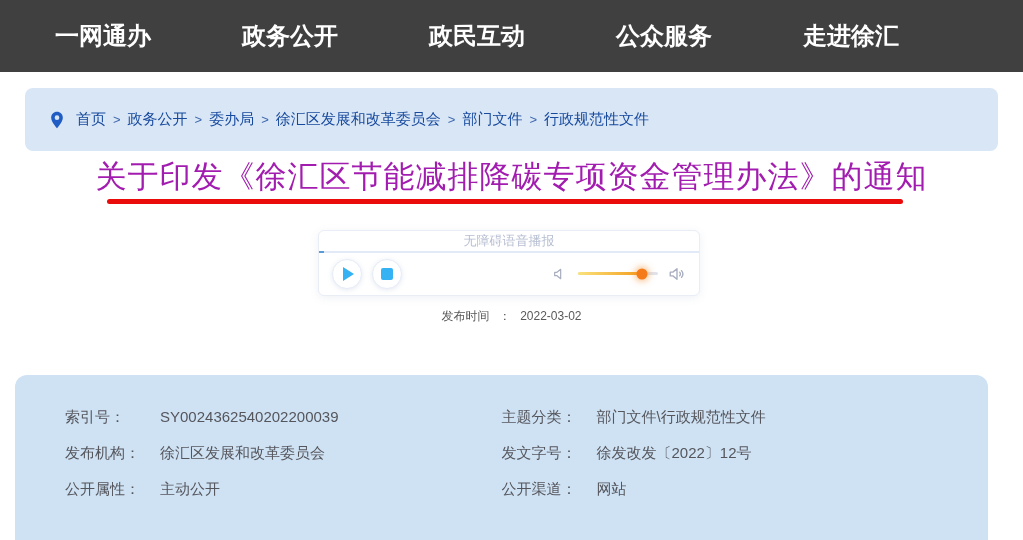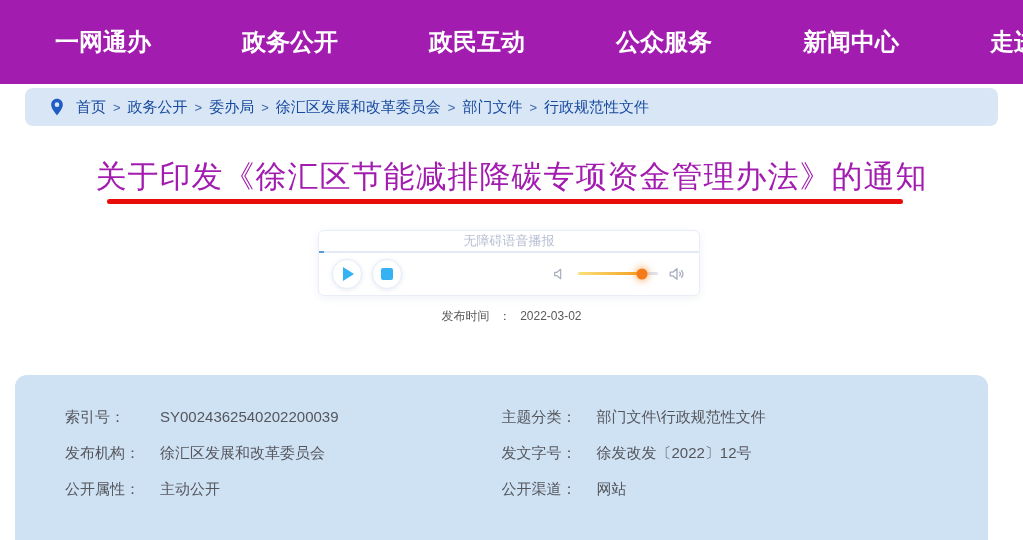--- a/index.html
+++ b/index.html
@@ -1,24 +1,24 @@
 <!DOCTYPE html>
 <html><head>
 <meta charset="utf-8">
 <style>
   * { margin:0; padding:0; box-sizing:border-box; }
   html,body { width:1023px; height:540px; background:#ffffff; font-family:"Liberation Sans","DejaVu Sans",sans-serif; overflow:hidden; }
   .page { position:relative; width:1023px; height:540px; overflow:hidden; background:#fff; }
 
   
-  .topnav { position:absolute; top:0; left:0; width:1023px; height:84px; background:#a21caf; display:flex; align-items:center; padding-left:55px; gap:91px; }
+  .topnav { position:absolute; top:0; left:0; width:1023px; height:72px; background:#404040; display:flex; align-items:center; padding-left:55px; gap:91px; }
   .nav-item { color:#ffffff; font-size:24px; font-weight:bold; white-space:nowrap; flex:none; cursor:pointer; }
 
   
-  .breadcrumb { position:absolute; top:88px; left:25px; width:973px; height:38px; background:#d8e6f6; border-radius:8px; display:flex; align-items:center; padding-left:25px; font-size:15px; color:#17499d; }
+  .breadcrumb { position:absolute; top:88px; left:25px; width:973px; height:63px; background:#d8e6f6; border-radius:8px; display:flex; align-items:center; padding-left:25px; font-size:15px; color:#17499d; }
   .crumb-pin { margin-right:12px; display:flex; align-items:center; }
   .crumb-link { cursor:pointer; white-space:nowrap; }
   .crumb-sep { margin:0 7px; color:#3f68ad; font-size:13px; }
 
   
   .doc-title { position:absolute; top:156px; left:0; width:1023px; text-align:center; font-family:"Liberation Serif","DejaVu Serif",serif; font-size:31px; font-weight:400; color:#a21caf; letter-spacing:1px; }
   .title-underline { position:absolute; top:199px; left:107px; width:796px; height:5px; background:#ea0b0b; border-radius:3px; }
 
   
   .audio { position:absolute; top:230px; left:318px; width:382px; height:66px; background:#ffffff; border:1px solid #e9edf6; border-radius:6px; box-shadow:0 2px 8px rgba(100,120,160,0.10);text-align:center; }
@@ -47,21 +47,20 @@
 </head>
 <body>
 
 <div class="page">
 
   <div class="topnav">
     <div class="nav-item">一网通办</div>
     <div class="nav-item">政务公开</div>
     <div class="nav-item">政民互动</div>
     <div class="nav-item">公众服务</div>
-    <div class="nav-item">新闻中心</div>
     <div class="nav-item">走进徐汇</div>
   </div>
 
   <div class="breadcrumb">
     <span class="crumb-pin">
       <svg width="14" height="18" viewBox="0 0 24 30">
           <path d="M12 1C6.5 1 2 5.5 2 11c0 7.2 10 18 10 18s10-10.8 10-18C22 5.5 17.5 1 12 1zm0 14a4 4 0 1 1 0-8 4 4 0 0 1 0 8z" fill="#1f5cc4"></path>
         </svg>
     </span>
     <span class="crumb-link">首页</span>

